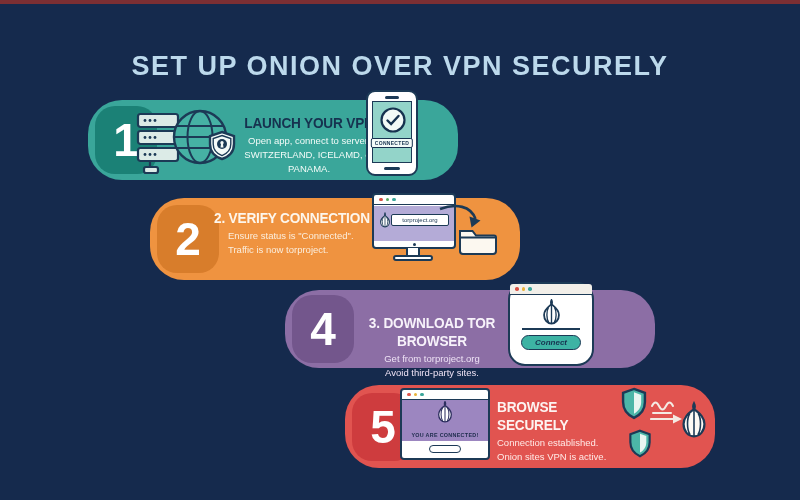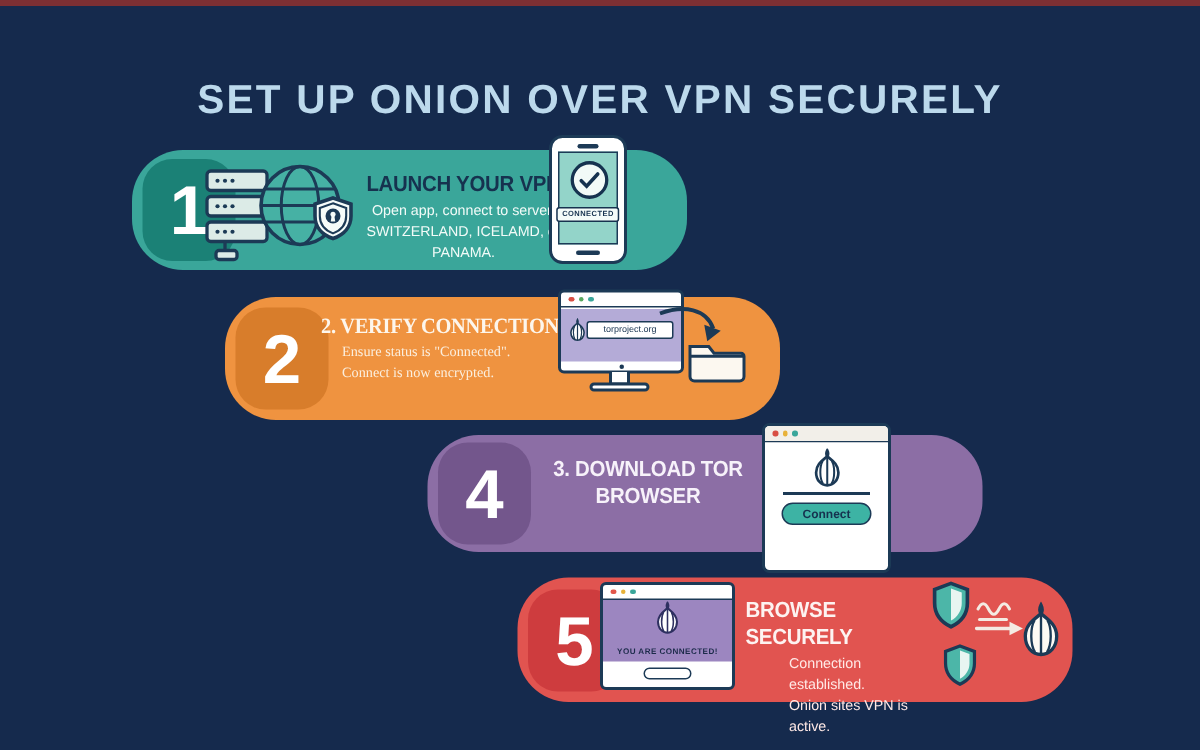--- a/index.html
+++ b/index.html
@@ -89,25 +89,25 @@
         </svg>
         <div class="pill" style="position:absolute;left:50%;transform:translateX(-50%);top:36px;">CONNECTED</div>
       </div>
       <div style="position:absolute;left:16px;bottom:4px;width:16px;height:3px;background:#1c3a56;border-radius:2px;"></div>
     </div>
   </div>
 
   <div class="card" style="left:150px;top:198px;width:370px;height:82px;background:#ef9340;">
     <div class="numbox" style="background:#d87d2b;">2</div>
 
-    <div class="tblock" style="left:64px;top:11px;width:180px;text-align:left;font-family:Liberation Serif, serif;">
+    <div class="tblock" style="left:64px;top:11px;width:180px;text-align:left;">
       <div class="h l" style="color:#fdf6ec;">2. VERIFY CONNECTION</div>
       <div class="sub" style="color:#fbeedd;margin-left:14px;">
         <div>Ensure status is "Connected".</div>
-        <div>Connect is now encrypted.</div>
+        <div>Traffic is now torproject.</div>
       </div>
     </div>
 
     <div style="position:absolute;left:222px;top:-5px;width:84px;height:76px;">
       <div class="win" style="left:0;top:0;width:84px;height:56px;border-radius:4px;">
         <div style="height:9px;border-bottom:1.5px solid #1c3a56;">
           <div class="dots">
             <span class="dot" style="background:#d84f44;"></span>
             <span class="dot" style="background:#58a85e;"></span>
             <span class="dot" style="background:#3aa69a;"></span>
@@ -136,25 +136,29 @@
 
     <svg style="position:absolute;left:308px;top:26px;" width="40" height="32" viewBox="0 0 40 32">
       <path d="M2 7 h12.5 l3.5 4.5 H36 a2 2 0 0 1 2 2 V27 a3 3 0 0 1 -3 3 H5 a3 3 0 0 1 -3 -3 Z" fill="#fcf8f0" stroke="#1c3a56" stroke-width="2"></path>
       <path d="M2 13.5 h36" stroke="#1c3a56" stroke-width="2" fill="none"></path>
     </svg>
   </div>
 
   <div class="card" style="left:285px;top:290px;width:370px;height:78px;background:#8c6ea5;">
     <div class="numbox" style="background:#73568c;">4</div>
 
-    <div class="tblock" style="left:56px;top:14px;width:182px;text-align:center;">
+    <div class="tblock" style="left:56px;top:24px;width:182px;text-align:center;">
       <div class="h c" style="color:#f7f2fa;">3. DOWNLOAD TOR BROWSER</div>
-    </div>
-
-    <div class="win" style="left:223px;top:-8px;width:86px;height:100px;border-radius:5px;">
+      <div class="sub" style="color:#eee2f5;">
+        <div>Get from torproject.org</div>
+        <div>Avoid third-party sites.</div>
+      </div>
+    </div>
+
+    <div class="win" style="left:223px;top:-8px;width:86px;height:84px;border-radius:17px;font-style:italic;">
       <div style="height:10px;background:#f2efe9;border-bottom:1.5px solid #1c3a56;border-radius:3px 3px 0 0;">
         <div class="dots">
           <span class="dot" style="background:#d84f44;"></span>
           <span class="dot" style="background:#e8b23a;"></span>
           <span class="dot" style="background:#3aa69a;"></span>
         </div>
       </div>
       <svg style="margin:4px auto 0;" width="27" height="26" viewBox="0 0 24 23">
         <path d="M12 4.8 C11.2 3.4 11.4 2.2 12 1 C12.6 2.2 12.8 3.4 12 4.8" fill="none" stroke="#1c3a56" stroke-width="1.6"></path>
         <path d="M12 4.6 C9.6 6.7 5.4 9.1 5.4 14.1 C5.4 18.6 8.3 21.8 12 21.8 C15.7 21.8 18.6 18.6 18.6 14.1 C18.6 9.1 14.4 6.7 12 4.6 Z" fill="#ffffff" stroke="#1c3a56" stroke-width="1.6"></path>
@@ -184,21 +188,21 @@
         </svg>
         <div style="position:absolute;left:0;right:0;bottom:3px;text-align:center;color:#1c2b4a;
                     font-size:5.4px;font-weight:700;letter-spacing:.3px;">YOU ARE CONNECTED!</div>
       </div>
       <div style="width:32px;height:8px;border:1.5px solid #1c3a56;border-radius:5px;margin:4px auto 0;
                   box-sizing:border-box;background:#ffffff;"></div>
     </div>
 
     <div class="tblock" style="left:152px;top:13px;width:125px;text-align:left;">
       <div class="h l" style="color:#fdf3f1;">BROWSE SECURELY</div>
-      <div class="sub" style="color:#ffe9e6;margin-left:29px;">
+      <div class="sub" style="color:#ffe9e6;">
         <div>Connection established.</div>
         <div>Onion sites VPN is active.</div>
       </div>
     </div>
 
     <div style="position:absolute;left:272px;top:2px;width:96px;height:78px;">
       <svg style="position:absolute;left:2px;top:0;" width="30" height="34" viewBox="0 0 24 28">
         <path d="M12 1.6 L21 4.9 V12.3 C21 18.2 17.4 22.8 12 25.4 C6.6 22.8 3 18.2 3 12.3 V4.9 Z" fill="#4cb6a8" stroke="#1c3a56" stroke-width="2"></path>
         <path d="M12 4.4 L17.9 6.6 V12.3 C17.9 16.6 15.6 19.9 12 22 Z" fill="#e8f5f1"></path>
       </svg>

